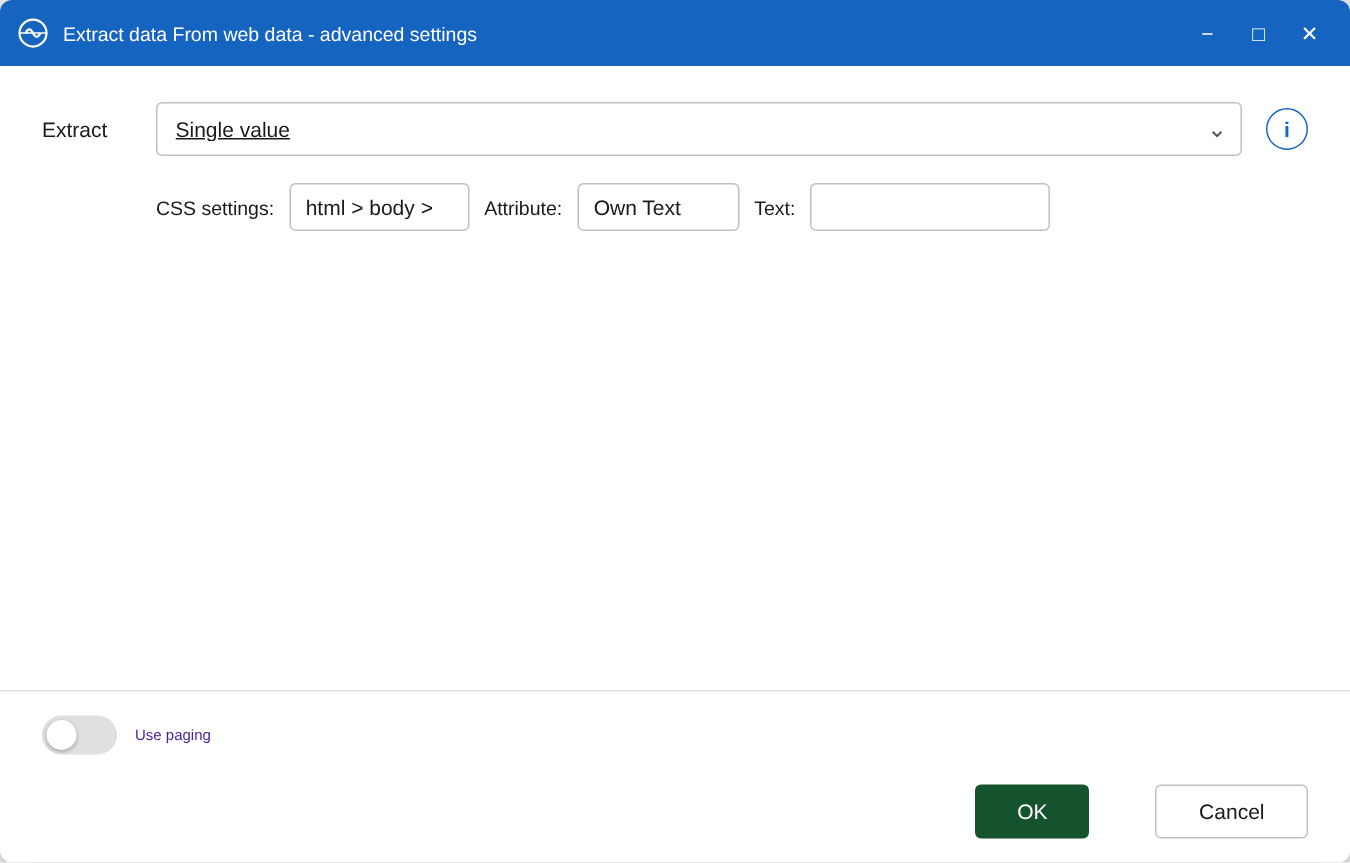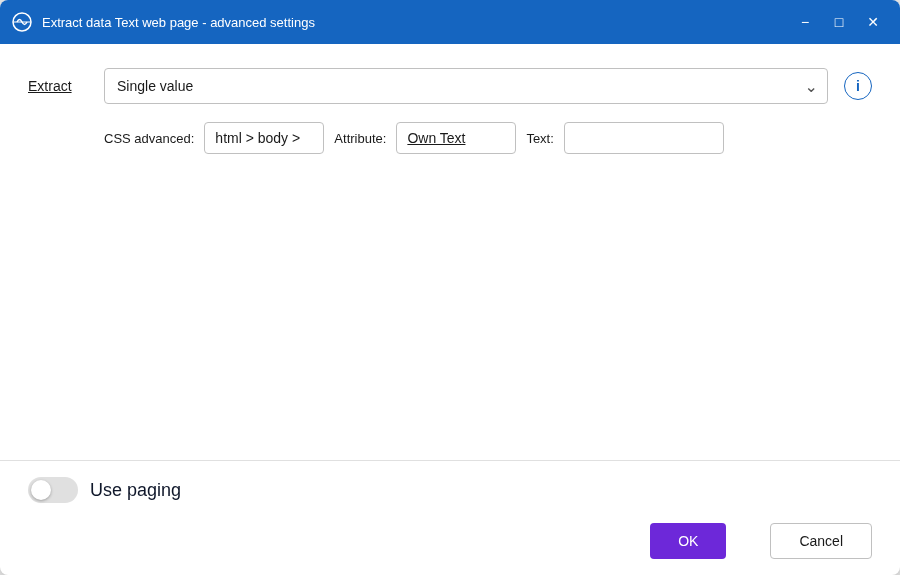--- a/index.html
+++ b/index.html
@@ -88,41 +88,41 @@
     .extract-row {
       display: flex;
       align-items: center;
       gap: 16px;
     }
 
     .label {
       font-size: 14px;
       color: #1a1a1a;
       min-width: 60px;
-      text-decoration: underline;
     }
 
     .select-wrapper {
       flex: 1;
       position: relative;
       display: flex;
       align-items: center;
     }
 
     .select-control {
       flex: 1;
       height: 36px;
       border: 1px solid #c0c0c0;
       border-radius: 4px;
       padding: 0 36px 0 12px;
       font-size: 14px;
       color: #1a1a1a;
       background: #ffffff;
       appearance: none;
       cursor: pointer;
+      text-decoration: underline;
     }
 
     .select-arrow {
       position: absolute;
       right: 10px;
       pointer-events: none;
       color: #555;
       font-size: 16px;
     }
 
@@ -162,22 +162,21 @@
       font-size: 14px;
       color: #1a1a1a;
       background: #ffffff;
     }
 
     .css-selector-input {
       width: 120px;
     }
 
     .attribute-input {
-      width: 120px;
-      text-decoration: underline;
+      width: 108px;
     }
 
     .regex-input {
       width: 160px;
     }
 
     .spacer {
       flex: 1;
     }
 
@@ -214,42 +213,42 @@
       background: #ffffff;
       border-radius: 50%;
       position: absolute;
       top: 3px;
       left: 3px;
       box-shadow: 0 1px 3px rgba(0,0,0,0.3);
       transition: left 0.2s;
     }
 
     .paging-label {
-      font-size: 18px;
-      color: #0f172a;
+      font-size: 10px;
+      color: #4c1d95;
     }
 
     .button-row {
       display: flex;
       justify-content: flex-end;
       gap: 12px;
     }
 
     .btn {
       height: 36px;
       padding: 0 28px;
       border-radius: 4px;
       font-size: 14px;
       font-weight: 500;
       cursor: pointer;
       border: none;
     }
 
     .btn-ok {
-      background: #6d28d9;
+      background: #14532d;
       color: #ffffff;
     }
 
     .btn-cancel {
       background: #ffffff;
       color: #1a1a1a;
       border: 1px solid #c0c0c0;
       margin-left: 32px;
     }
   </style>
@@ -259,21 +258,21 @@
 <div class="dialog">
 
   <div class="title-bar">
     <div class="title-bar-icon">
       <svg viewBox="0 0 20 20" fill="none" xmlns="http://www.w3.org/2000/svg">
         <circle cx="10" cy="10" r="9" stroke="white" stroke-width="1.5"></circle>
         <path d="M5 10 Q7.5 5 10 10 Q12.5 15 15 10" stroke="white" stroke-width="1.5" fill="none"></path>
         <line x1="1" y1="10" x2="19" y2="10" stroke="white" stroke-width="1"></line>
       </svg>
     </div>
-    <span class="title-bar-text">Extract data Text web page - advanced settings</span>
+    <span class="title-bar-text">Extract data From web data - advanced settings</span>
     <div class="title-bar-controls">
       <button class="title-btn">−</button>
       <button class="title-btn">□</button>
       <button class="title-btn close-btn">✕</button>
     </div>
   </div>
 
   <div class="dialog-content">
     <div class="form-section">
 
@@ -286,21 +285,21 @@
             <option>Table</option>
           </select>
           <span class="select-arrow">⌄</span>
         </div>
         <button class="info-btn">
           <span>i</span>
         </button>
       </div>
 
       <div class="css-row">
-        <span class="field-label">CSS advanced:</span>
+        <span class="field-label">CSS settings:</span>
         <input class="css-input css-selector-input" type="text" value="html &gt; body &gt;" style="">
         <span class="field-label">Attribute:</span>
         <input class="css-input attribute-input" type="text" value="Own Text" style="">
         <span class="field-label">Text:</span>
         <input class="css-input regex-input" type="text" value="" style="">
       </div>
     </div>
 
     <div class="spacer"></div>
   </div>

